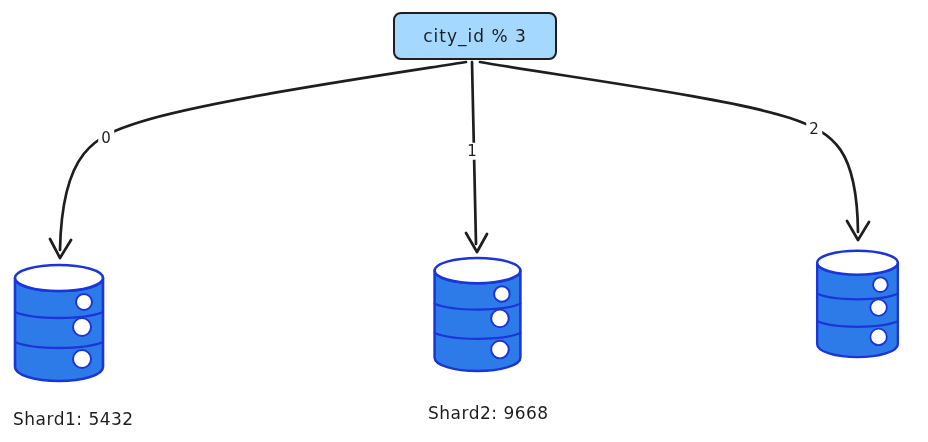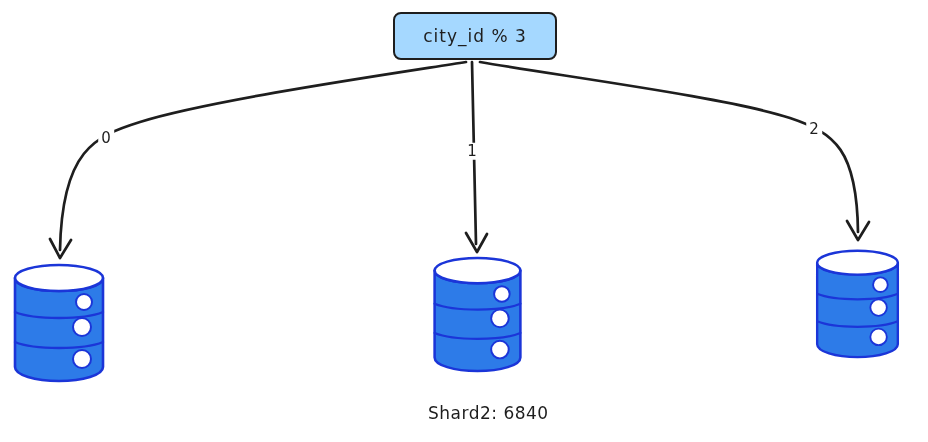--- a/index.html
+++ b/index.html
@@ -117,15 +117,16 @@
   </svg>
 
   <div class="hash-node">
     <span>city_id % 3</span>
   </div>
 
   <span class="edge-label" style="left:106px; top:138px;">0</span>
   <span class="edge-label" style="left:472px; top:151px;">1</span>
   <span class="edge-label" style="left:814px; top:129px;">2</span>
 
-  <div class="shard-label shard-label-2">Shard2: 6840</div>
+  <div class="shard-label shard-label-1">Shard1: 5432</div>
+  <div class="shard-label shard-label-2">Shard2: 9668</div>
 
 </div>
 
 </body></html>

